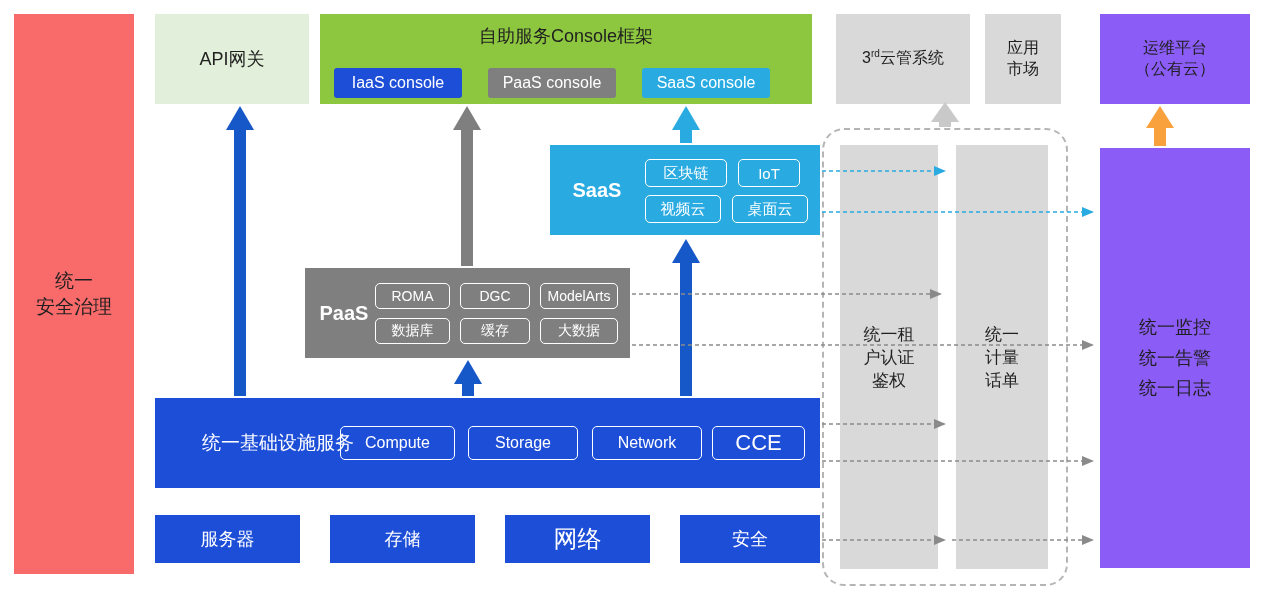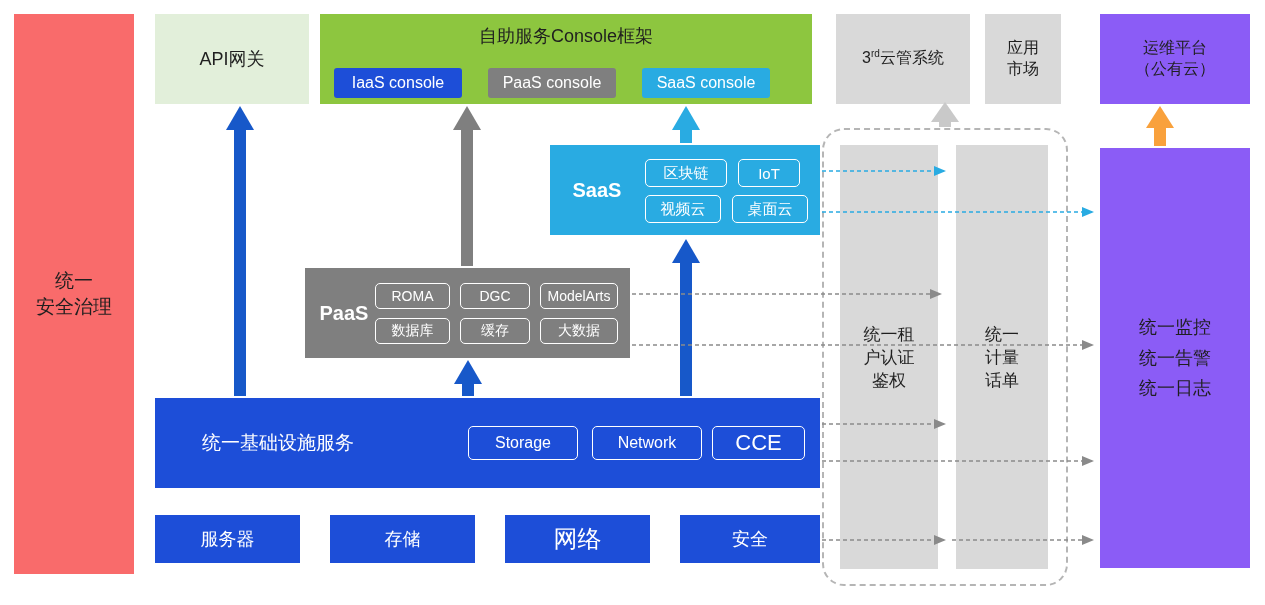--- a/index.html
+++ b/index.html
@@ -81,20 +81,21 @@
     <div class="chip" style="left:70px;  top:15px; width:75px; height:26px; font-size:14px;">ROMA</div>
     <div class="chip" style="left:155px; top:15px; width:70px; height:26px; font-size:14px;">DGC</div>
     <div class="chip" style="left:235px; top:15px; width:78px; height:26px; font-size:14px;">ModelArts</div>
     <div class="chip" style="left:70px;  top:50px; width:75px; height:26px; font-size:14px;">数据库</div>
     <div class="chip" style="left:155px; top:50px; width:70px; height:26px; font-size:14px;">缓存</div>
     <div class="chip" style="left:235px; top:50px; width:78px; height:26px; font-size:14px;">大数据</div>
   </div>
 
   <div class="blue-bg" style="position:absolute; left:155px; top:398px; width:665px; height:90px;">
     <div class="side-label" style="left:15px; top:0; width:160px; height:90px; font-size:19px; font-weight:normal;margin-left:28px;">统一基础设施服务</div>
+    <div class="chip" style="left:185px; top:28px; width:115px; height:34px; font-size:16px;">Compute</div>
     <div class="chip" style="left:313px; top:28px; width:110px; height:34px; font-size:16px;">Storage</div>
     <div class="chip" style="left:437px; top:28px; width:110px; height:34px; font-size:16px;">Network</div>
     <div class="chip" style="left:557px; top:28px; width:93px; height:34px; font-size:22px;">CCE</div>
   </div>
 
   <div class="box blue-bg white" style="left:155px; top:515px; width:145px; height:48px; font-size:18px;">服务器</div>
   <div class="box blue-bg white" style="left:330px; top:515px; width:145px; height:48px; font-size:18px;">存储</div>
   <div class="box blue-bg white" style="left:505px; top:515px; width:145px; height:48px; font-size:24px;">网络</div>
   <div class="box blue-bg white" style="left:680px; top:515px; width:140px; height:48px; font-size:18px;">安全</div>
 

